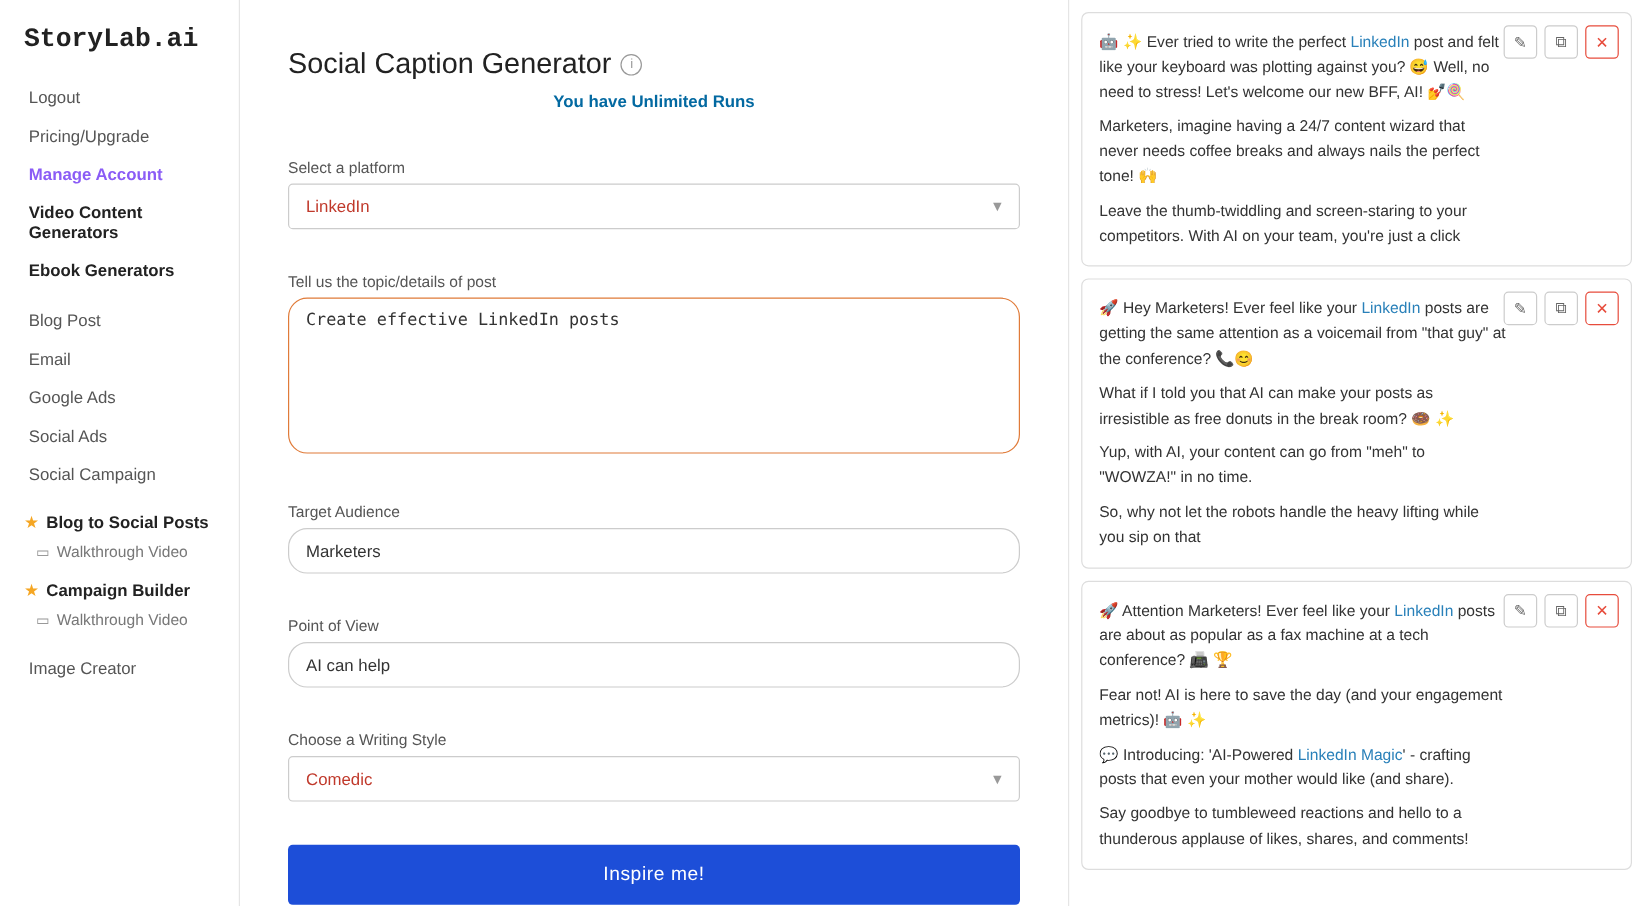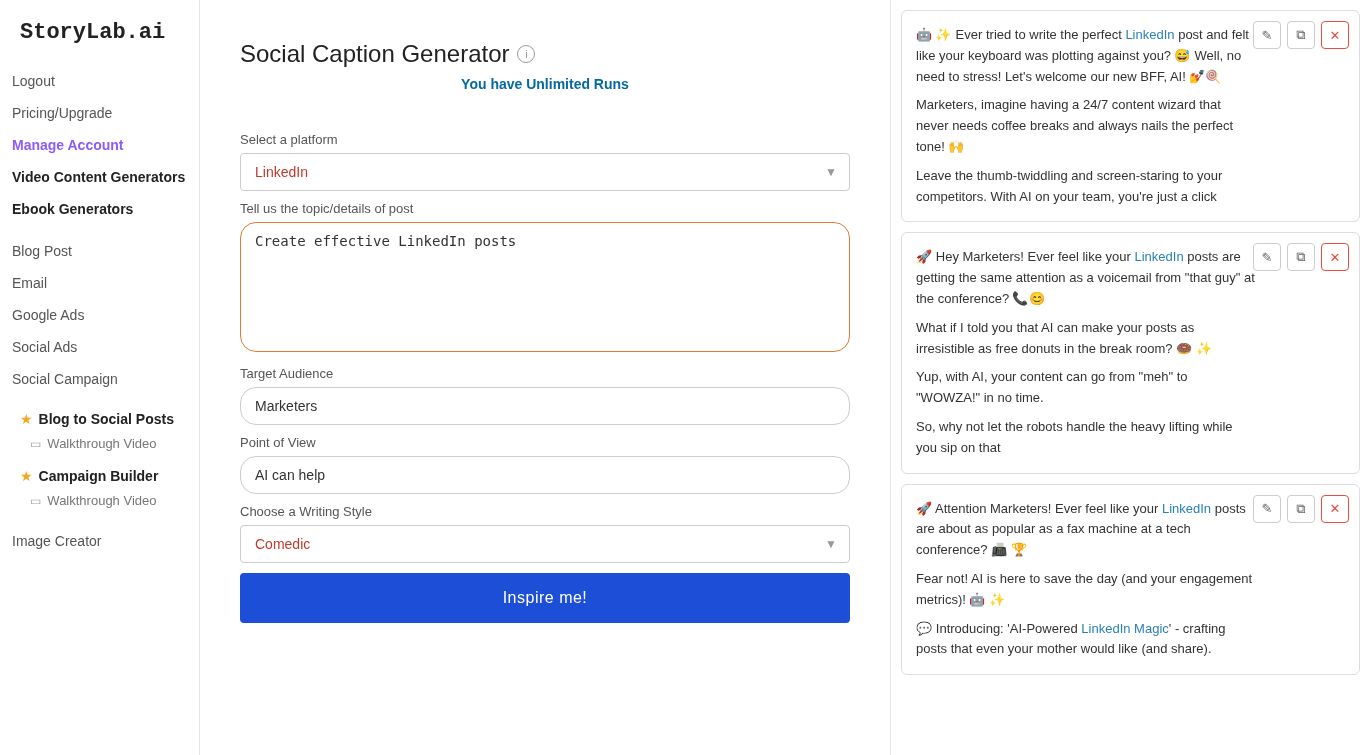--- a/index.html
+++ b/index.html
@@ -18,21 +18,21 @@
     }
     #logo {
       font-family: 'Courier New', monospace;
       font-size: 22px;
       font-weight: bold;
       color: #222;
       padding: 0 20px 20px 20px;
     }
     .sidebar-link {
       display: block;
-      padding: 8px 12px;
+      padding: 8px 24px;
       font-size: 14px;
       color: #555;
       cursor: pointer;
       text-decoration: none;
     }
     .sidebar-section-header {
       padding: 10px 20px 5px 20px;
       font-size: 14px;
       font-weight: bold;
       color: #222;
@@ -87,21 +87,21 @@
       font-weight: 600;
       color: #0369a1;
       margin-bottom: 40px;
     }
     .form-label {
       font-size: 13px;
       color: #555;
       margin-bottom: 6px;
       display: block;
     }
-    .form-group { margin-bottom: 10px; }
+    .form-group { margin-bottom: 36px; }
     .select-wrapper {
       position: relative;
       border: 1px solid #ccc;
       border-radius: 4px;
       background: #fff;
     }
     .select-wrapper select {
       width: 100%;
       padding: 10px 36px 10px 14px;
       font-size: 14px;
@@ -320,17 +320,18 @@
     <div class="result-card">
       <div class="result-card-actions">
         <button class="action-btn" title="Edit">✎</button>
         <button class="action-btn" title="Copy">⧉</button>
         <button class="action-btn close" title="Close">✕</button>
       </div>
       <div class="card-text">
         <p>🚀 Attention Marketers! Ever feel like your <span class="highlight-blue">LinkedIn</span> posts are about as popular as a fax machine at a tech conference? 📠 🏆</p>
         <p>Fear not! AI is here to save the day (and your engagement metrics)! 🤖 ✨</p>
         <p>💬 Introducing: 'AI-Powered <span class="highlight-blue">LinkedIn Magic</span>' - crafting posts that even your mother would like (and share).</p>
+        <p>Say goodbye to tumbleweed reactions and hello to a thunderous applause of likes, shares, and comments!</p>
       </div>
     </div>
 
   </div>
 </div>
 
 </body></html>

